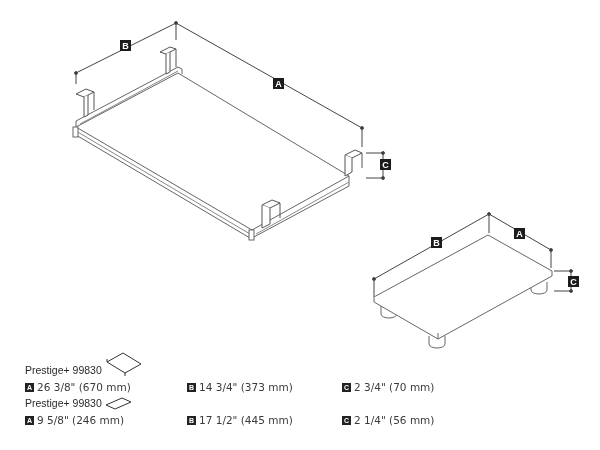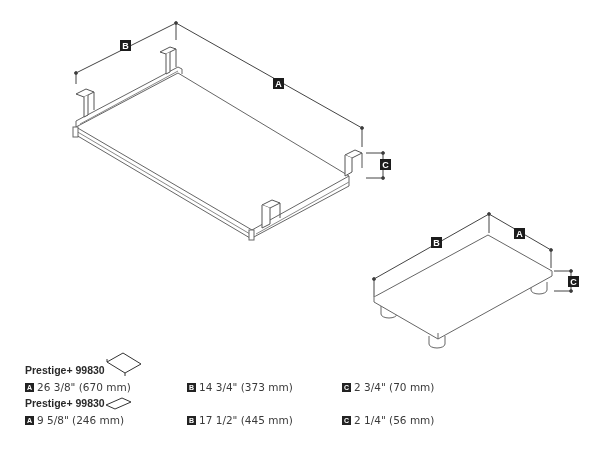--- a/index.html
+++ b/index.html
@@ -1,21 +1,21 @@
 <!DOCTYPE html>
 <html><head>
 <meta charset="utf-8">
 <style>
   html, body { margin:0; padding:0; background:#ffffff; }
   body { width:600px; height:450px; position:relative; overflow:hidden;
          font-family:"DejaVu Sans", "Liberation Sans", sans-serif; color:#333; }
   svg.diagram { position:absolute; left:0; top:0; }
   .badge-text { font-family:"Liberation Sans", sans-serif; font-weight:bold; font-size:9px; fill:#fff; }
   .spec { position:absolute; font-size:10.5px; color:#3a3a3a; white-space:nowrap; display:flex; align-items:center; }
-  .title { position:absolute; font-size:10.5px; font-weight:bold; color:#2a2a2a; white-space:nowrap;
+  .title { position:absolute; font-size:10.5px; font-weight:normal; color:#2a2a2a; white-space:nowrap;
            font-family:"Liberation Sans", sans-serif; }
   .sb { display:inline-block; width:9px; height:9px; background:#222; color:#fff; font-size:7px;
         font-weight:bold; text-align:center; line-height:9px; margin-right:3px;
         font-family:"Liberation Sans", sans-serif; }
   .thumb { position:absolute; }
 </style>
 </head>
 <body>
 
 <svg class="diagram" width="600" height="450" viewBox="0 0 600 450">

